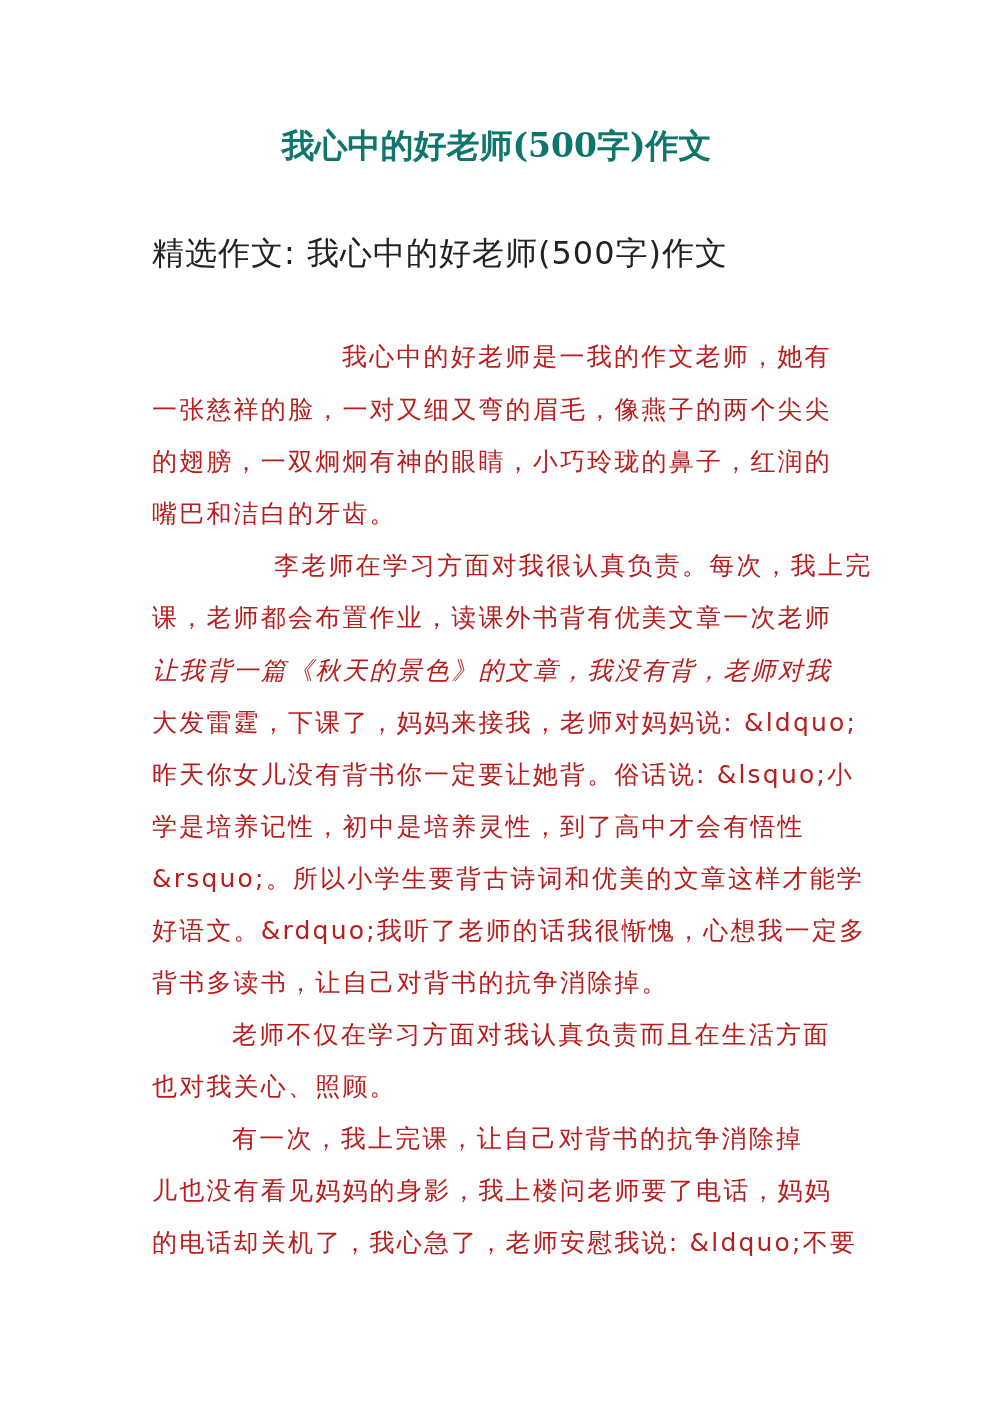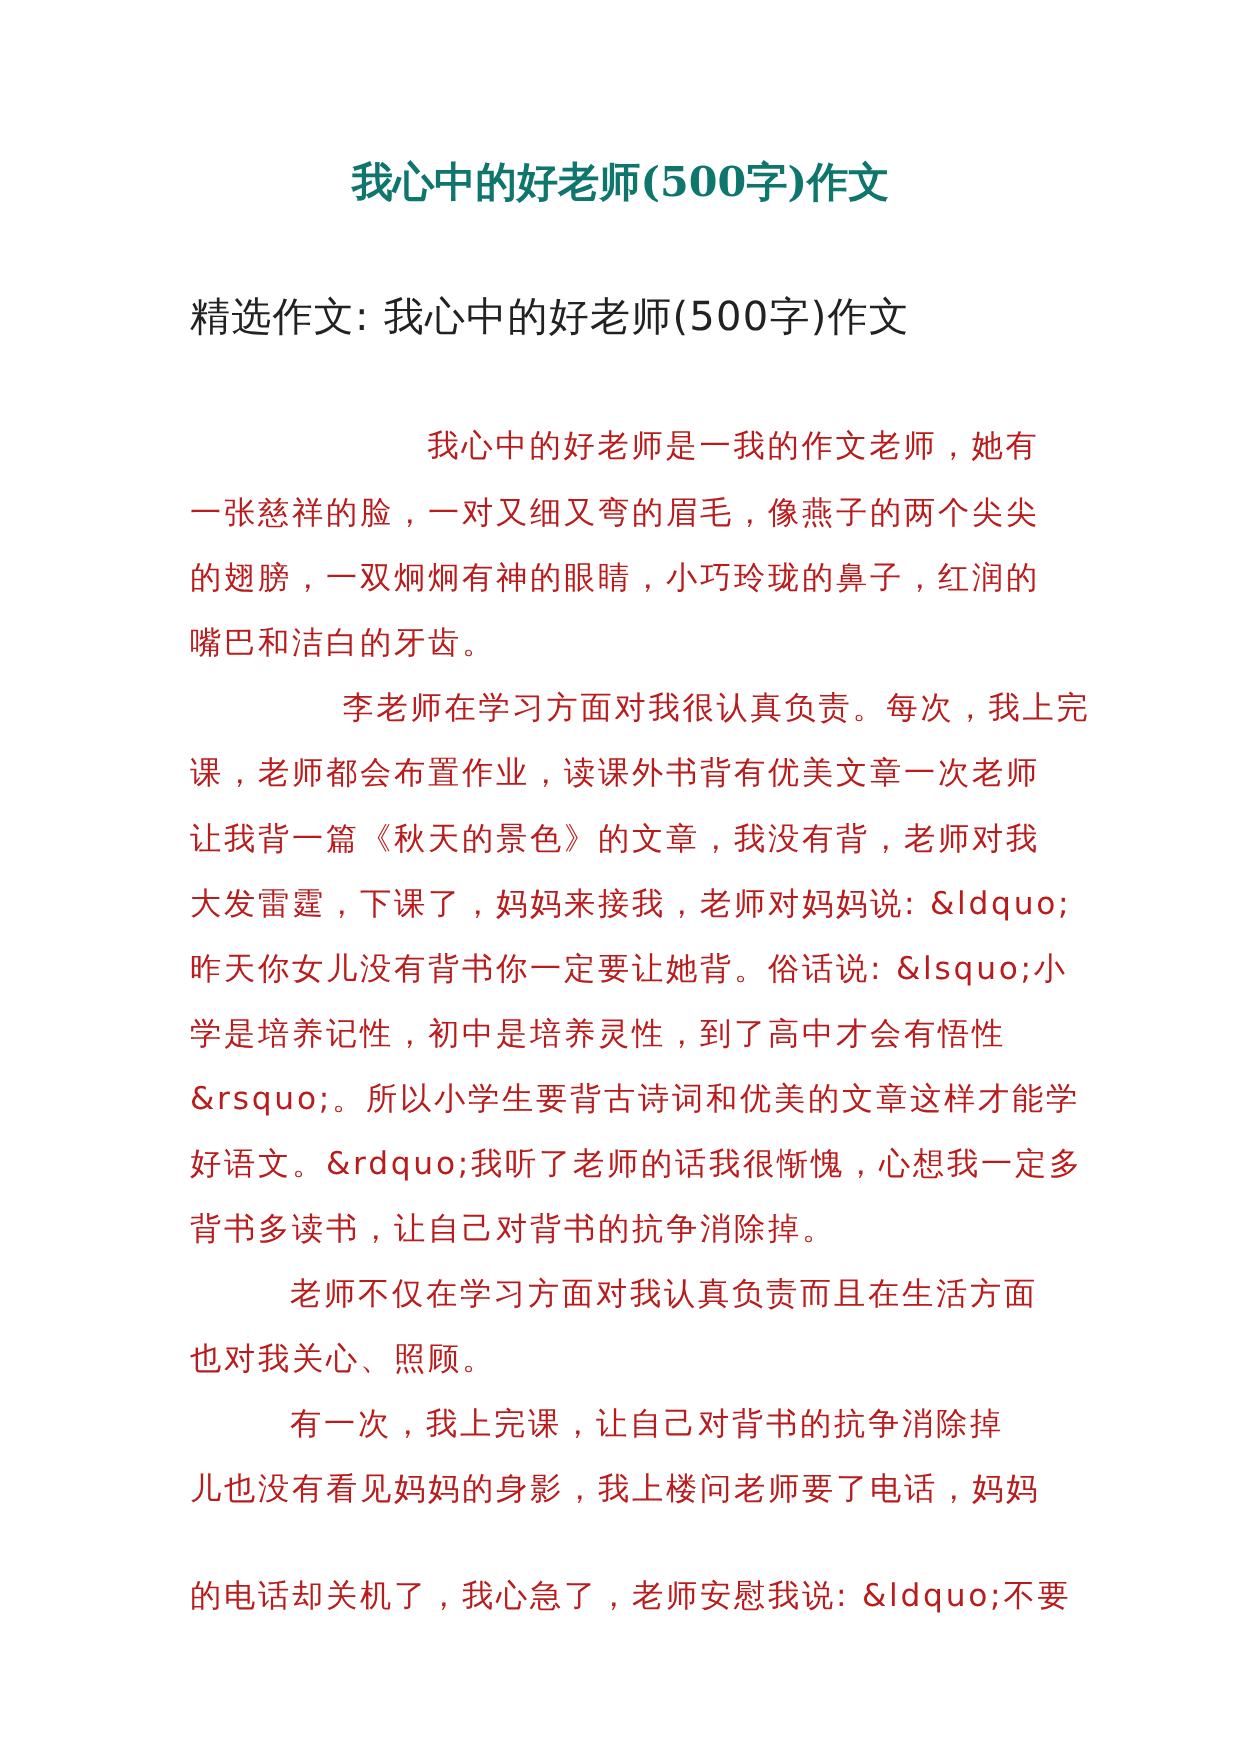--- a/index.html
+++ b/index.html
@@ -29,26 +29,26 @@
 <div>
   <div class="title">我心中的好老师(500字)作文</div>
   <div class="subtitle">精选作文: 我心中的好老师(500字)作文</div>
   <div id="body-lines">
       <div class="line" style="top: 340px; left: 342px;">我心中的好老师是一我的作文老师，她有</div>
       <div class="line" style="top: 393px; left: 152px;">一张慈祥的脸，一对又细又弯的眉毛，像燕子的两个尖尖</div>
       <div class="line" style="top: 445px; left: 152px;">的翅膀，一双炯炯有神的眼睛，小巧玲珑的鼻子，红润的</div>
       <div class="line" style="top: 497px; left: 152px; text-align: right;">嘴巴和洁白的牙齿。</div>
       <div class="line" style="top: 549px; left: 232px; margin-left: 42px;">李老师在学习方面对我很认真负责。每次，我上完</div>
       <div class="line" style="top: 601px; left: 152px;">课，老师都会布置作业，读课外书背有优美文章一次老师</div>
-      <div class="line" style="top: 654px; left: 152px;">让我背一篇《秋天的景色》的文章，我没有背，老师对我</div>
+      <div class="line" style="top: 654px; left: 152px; font-style: italic;">让我背一篇《秋天的景色》的文章，我没有背，老师对我</div>
       <div class="line" style="top: 706px; left: 152px;">大发雷霆，下课了，妈妈来接我，老师对妈妈说: &amp;ldquo;</div>
       <div class="line" style="top: 758px; left: 152px;">昨天你女儿没有背书你一定要让她背。俗话说: &amp;lsquo;小</div>
       <div class="line" style="top: 810px; left: 152px;">学是培养记性，初中是培养灵性，到了高中才会有悟性</div>
       <div class="line" style="top: 862px; left: 152px;">&amp;rsquo;。所以小学生要背古诗词和优美的文章这样才能学</div>
       <div class="line" style="top: 914px; left: 152px;">好语文。&amp;rdquo;我听了老师的话我很惭愧，心想我一定多</div>
       <div class="line" style="top: 966px; left: 152px;">背书多读书，让自己对背书的抗争消除掉。</div>
       <div class="line" style="top: 1018px; left: 232px;">老师不仅在学习方面对我认真负责而且在生活方面</div>
       <div class="line" style="top: 1070px; left: 152px;">也对我关心、照顾。</div>
       <div class="line" style="top: 1122px; left: 232px;">有一次，我上完课，让自己对背书的抗争消除掉</div>
       <div class="line" style="top: 1174px; left: 152px;">儿也没有看见妈妈的身影，我上楼问老师要了电话，妈妈</div>
-      <div class="line" style="top: 1226px; left: 152px; margin-top: 34px;">的电话却关机了，我心急了，老师安慰我说: &amp;ldquo;不要</div>
+      <div class="line" style="top: 1226px; left: 152px;">的电话却关机了，我心急了，老师安慰我说: &amp;ldquo;不要</div>
     </div>
 </div>
 
 </body></html>

